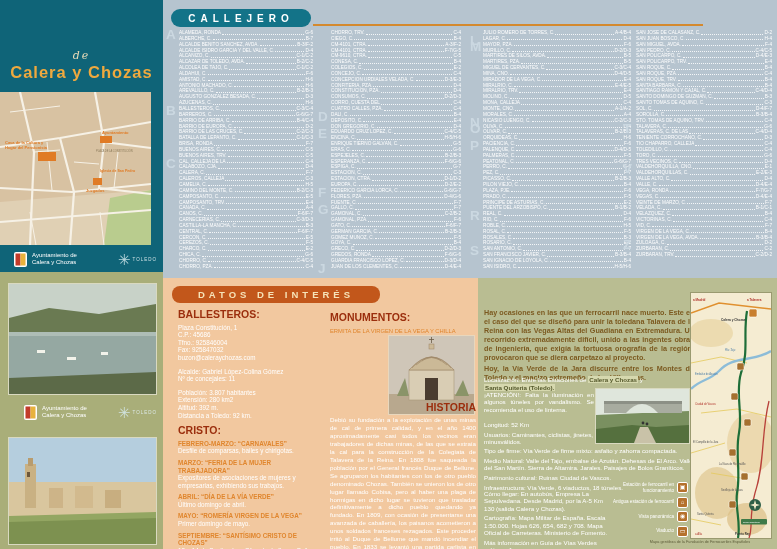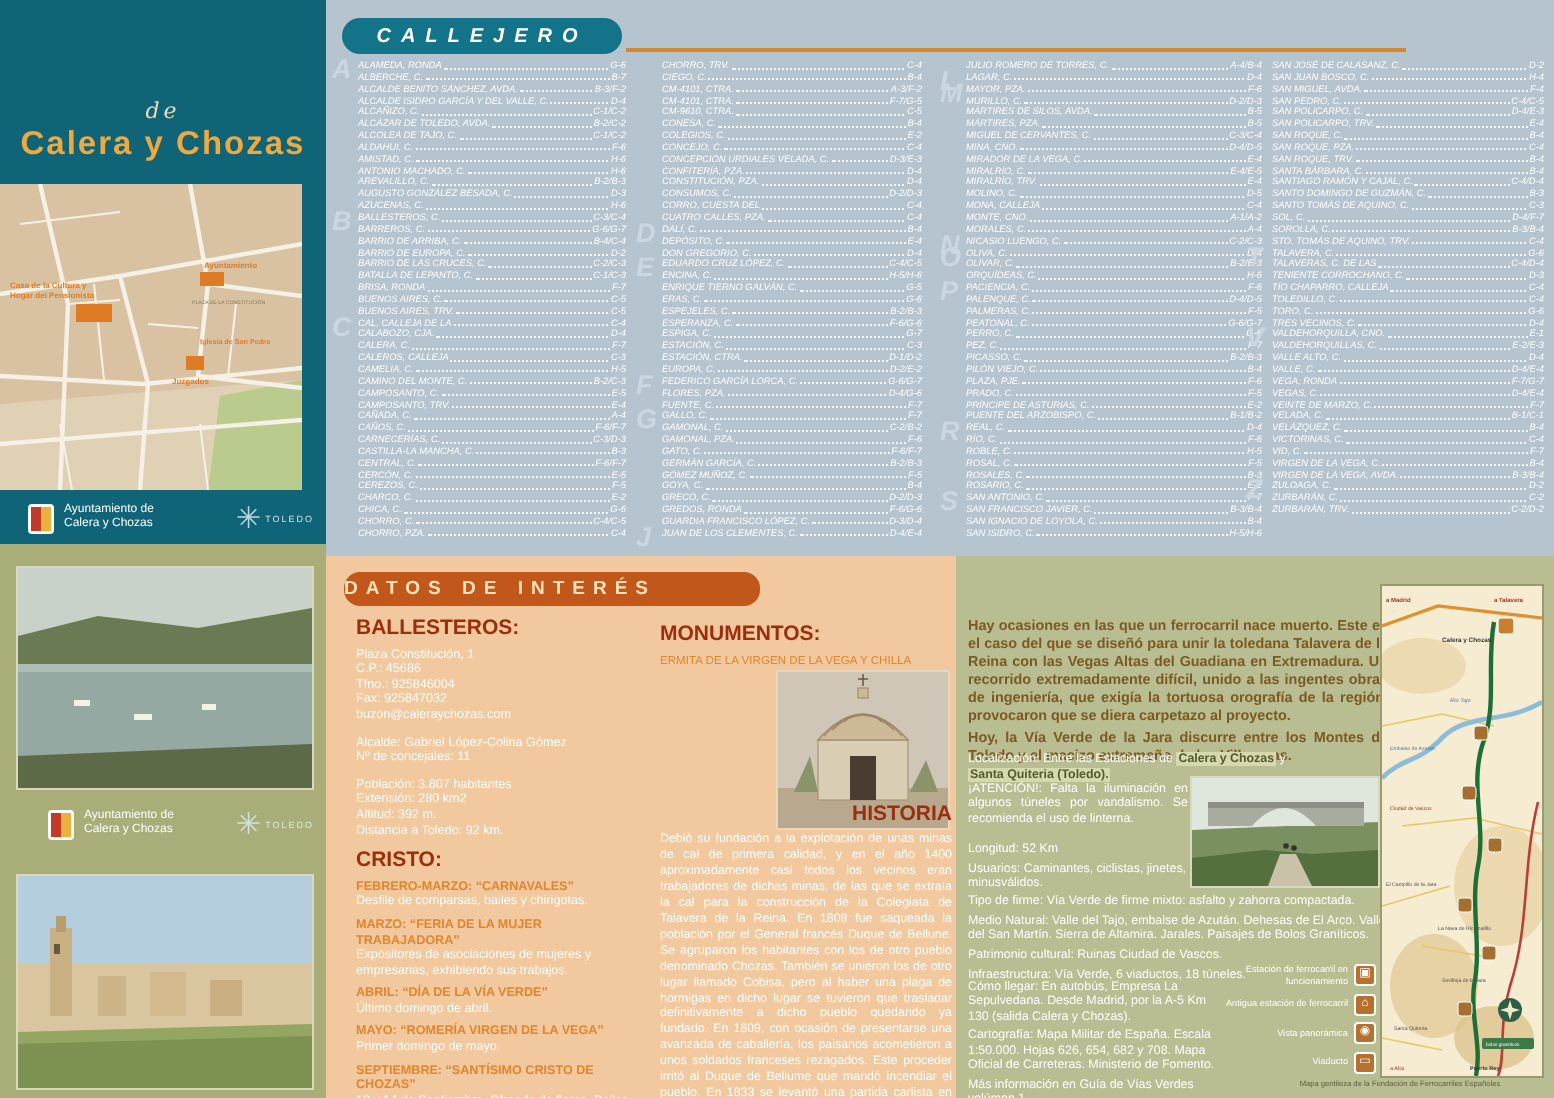--- a/index.html
+++ b/index.html
@@ -1,21 +1,21 @@
 <!DOCTYPE html>
 <html><head>
 <meta charset="utf-8">
 <style>
   html,body{margin:0;padding:0;background:#888;}
   .page{position:relative;width:777px;height:549px;overflow:hidden;
         font-family:"Liberation Sans",sans-serif;background:#b6c4cf;}
   
   .panel-cover{position:absolute;left:0;top:0;width:163px;height:272px;background:#0f6478;}
   .panel-lb{position:absolute;left:0;top:272px;width:163px;height:277px;background:#a9ae79;}
-  .panel-cj{position:absolute;left:163px;top:0;width:540px;height:278px;background:#b6c4cf;font-style:italic;}
+  .panel-cj{position:absolute;left:163px;top:0;width:540px;height:278px;background:#b6c4cf;}
   .panel-datos{position:absolute;left:163px;top:278px;width:315px;height:271px;background:#f2c89f;}
   .panel-verde{position:absolute;left:478px;top:278px;width:299px;height:271px;background:#b9bd92;}
   
   .c-pre,.c-de{position:absolute;left:0;width:163px;text-align:center;
       font-family:"DejaVu Serif",serif;font-style:italic;color:#e9dcb9;}
   .c-pre{top:30px;font-size:12px;letter-spacing:3px;}
   .c-de{top:49px;font-size:11px;letter-spacing:2px;}
   .c-title{position:absolute;top:63px;left:0;width:163px;text-align:center;
       font-weight:bold;font-size:16.5px;letter-spacing:1px;color:#efa93e;}
   .c-map{position:absolute;left:0;top:92px;width:151px;height:153px;}
@@ -43,21 +43,21 @@
   .cj-col:nth-child(4){left:473px;width:136px;}
   .cj-row{display:flex;align-items:flex-end;height:5.85px;font-size:4.7px;
       line-height:5.8px;white-space:nowrap;position:relative;}
   .cj-letter{position:absolute;left:-13px;top:-2px;font-size:13.5px;font-weight:bold;
       color:#cbd8e1;line-height:13px;}
   .cj-n{overflow:hidden;}
   .cj-d{flex:1;border-bottom:1px dotted rgba(255,255,255,.85);margin:0 1px 1.3px;min-width:2px;}
   
   .datos-pill{position:absolute;left:9px;top:8px;width:208px;height:17px;background:#c2571b;
       border-radius:8px;color:#f6e3b8;font-weight:bold;font-size:9.5px;letter-spacing:4px;
-      text-align:left;line-height:18px;}
+      text-align:center;line-height:18px;}
   .d-h{color:#9b2e0d;font-weight:bold;font-size:10.5px;margin:0 0 5px;}
   .d-left{position:absolute;left:15px;top:33px;width:146px;color:#fff;font-size:6.3px;line-height:7.6px;}
   .d-group{margin-bottom:6px;}
   .fiesta{margin-bottom:4px;}
   .fiesta-label{color:#e0862e;font-weight:bold;}
   .d-right-top{position:absolute;left:167px;top:33px;width:146px;color:#fff;}
   .monu-item{color:#e0862e;font-size:5.8px;}
   .ermita{position:absolute;left:225px;top:57px;width:85px;height:78px;border:1px solid #e8d7bd;}
   .d-hist-h{position:absolute;left:167px;top:123px;text-align:right;}
   .d-hist{position:absolute;left:167px;top:138px;width:146px;color:#fff;font-size:6.2px;

